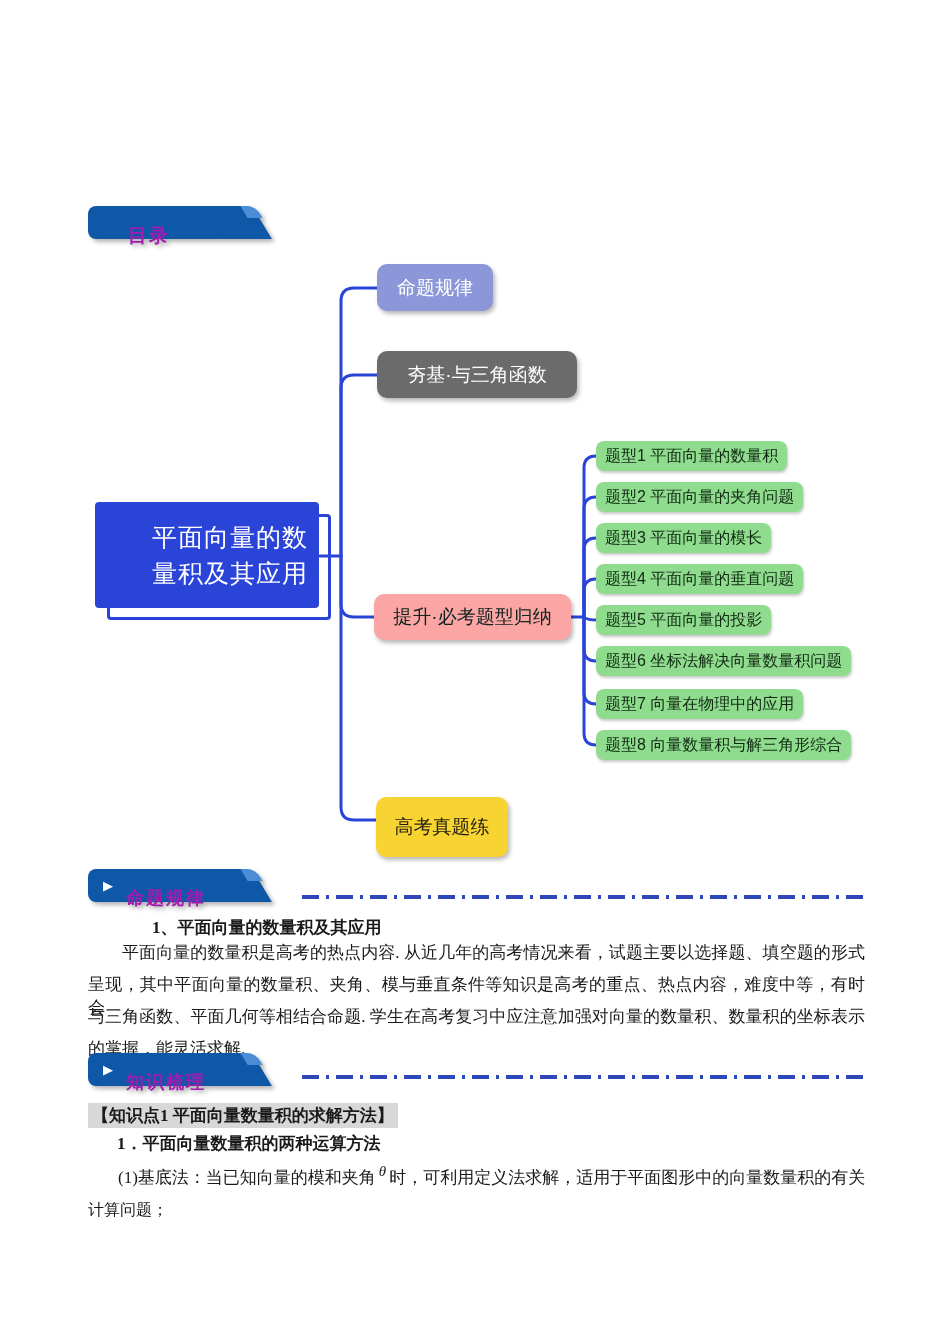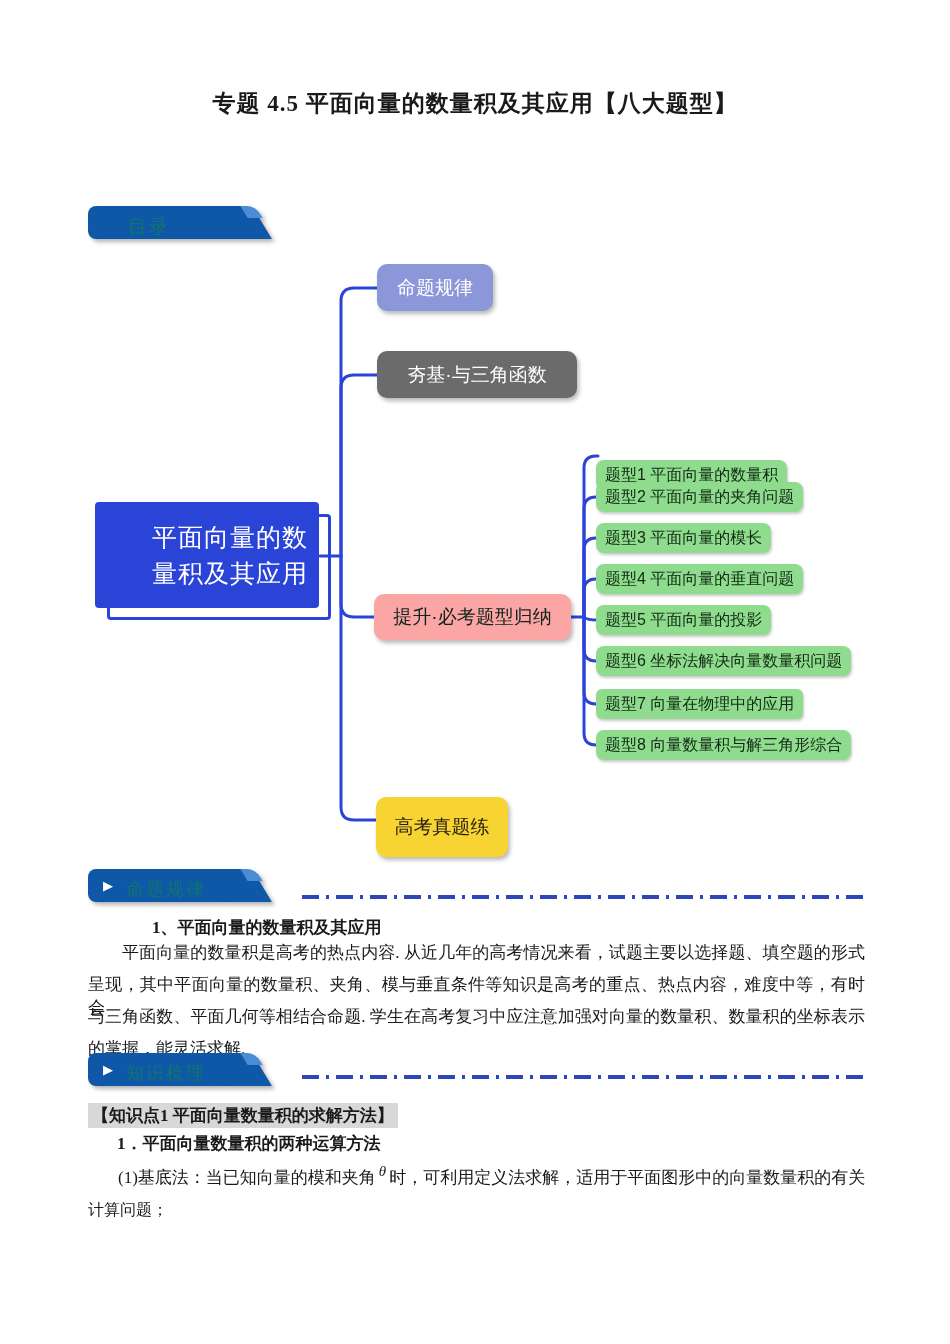--- a/index.html
+++ b/index.html
@@ -29,22 +29,22 @@
   }
   .banner::after {
     content:""; position:absolute; left:124px; top:0; width:50px; height:100%;
     background:#0f57a7; transform:skewX(31deg); border-radius:0 9px 0 3px;
   }
   .banner .accent {
     position:absolute; left:156px; top:0; width:15px; height:12px; z-index:3;
     background:#4a8cd6; transform:skewX(31deg); border-radius:0 8px 0 0;
   }
   .banner .btext {
-    position:absolute; z-index:5; left:38px; top:4px; line-height:33px;
-    color:#0f766e; font-weight:normal; font-size:18px;
+    position:absolute; z-index:5; left:38px; top:13px; line-height:33px;
+    color:#a21caf; font-weight:bold; font-size:18px;
     font-family:"Liberation Sans", sans-serif; letter-spacing:2px;
   }
   .banner .tri {
     position:absolute; z-index:5; left:15px; top:0; line-height:33px;
     color:#fff; font-size:13px;
   }
   .toc-banner .btext { left:40px; font-size:19px; }
 
   
   .divider { position:absolute; left:0; top:0; pointer-events:none; }
@@ -69,22 +69,22 @@
   .node-b1 { left:377px; top:351px; width:200px; height:47px; background:#6b6b6b; color:#fff; font-size:19px; }
   .node-b2 { left:374px; top:594px; width:197px; height:46px; background:#fca5a5; color:#10231f; font-size:19px; }
   .node-b3 { left:376px; top:797px; width:132px; height:60px; background:#f8d433; color:#231f10; font-size:19px; }
   .topic {
     position:absolute; z-index:4; left:596px; height:30px; line-height:30px;
     padding:0 9px; white-space:nowrap; border-radius:8px;
     background:#90dc8f; color:#102a12; font-size:16px;
     font-family:"Liberation Sans", sans-serif;
     box-shadow:1px 2px 3px rgba(0,0,0,.22);
   }
-  .t0 { top:460px; } .t1 { top:482px; } .t2 { top:523px; } .t3 { top:564px; }
-  .t4 { top:605px; } .t5 { top:646px; } .t6 { top:689px;border-radius:6px; } .t7 { top:730px; }
+  .t0 { top:441px; } .t1 { top:482px; } .t2 { top:523px; } .t3 { top:564px; }
+  .t4 { top:605px; } .t5 { top:646px; } .t6 { top:689px; } .t7 { top:730px; }
 
   
   .rules-heading   { position:absolute; left:118px; top:916px; font-size:17px; font-weight:bold;margin-left:34px; }
   .para-line {
     position:absolute; left:88px; width:777px; font-size:17px;
     text-align:justify; text-align-last:justify; white-space:normal;
   }
   .pl0 { top:941px; padding-left:34px; }
   .pl1 { top:973px; }
   .pl2 { top:1005px; }
@@ -97,21 +97,20 @@
   .method-title { position:absolute; left:117px; top:1132px; font-size:17px; font-weight:bold; }
   .basis-line1 { position:absolute; left:88px; top:1166px; padding-left:30px; font-size:17px; white-space:nowrap; }
   .basis-line2 { position:absolute; left:88px; top:1200px; font-size:16px; }
   .theta { font-style:italic; font-size:15px; position:relative; top:-7px; margin:0 3px; }
 </style>
 </head>
 <body>
 
 <div class="page">
 
-  <div class="doc-title">专题 4.5 平面向量的数量积及其应用【八大题型】</div>
 
   <div class="banner-wrap" style="left:88px; top:206px;">
     <div class="banner toc-banner">
       <span class="accent"></span>
       <span class="btext">目录</span>
     </div>
   </div>
 
   <svg class="mm-svg" width="950" height="1344" viewBox="0 0 950 1344">
     <g stroke="#2b44d8" stroke-width="3" fill="none" stroke-linecap="round">

